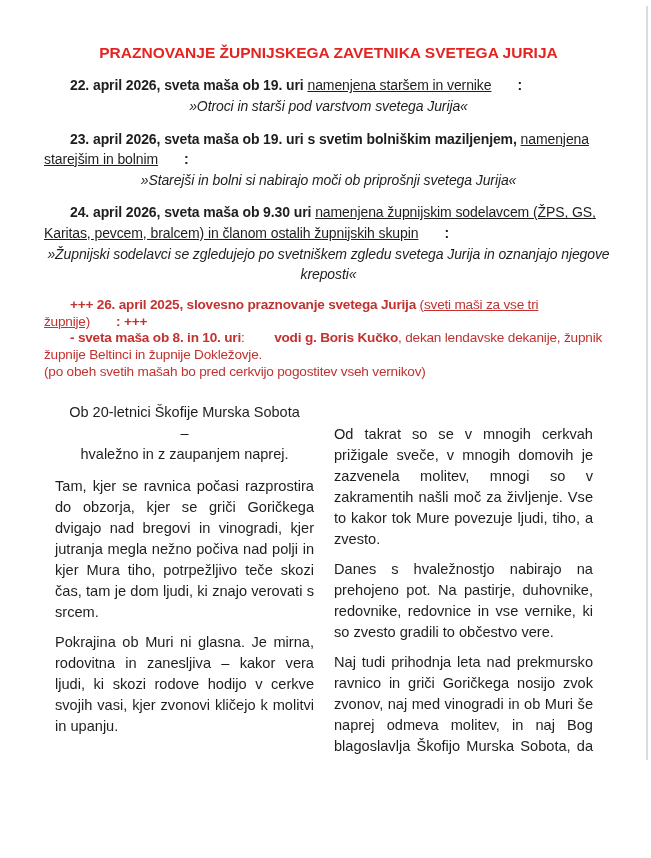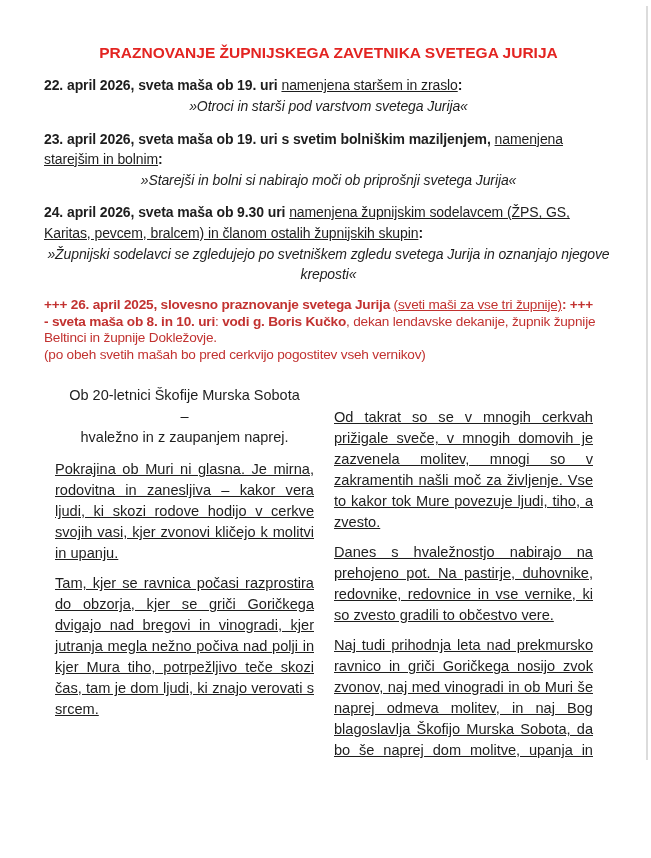--- a/index.html
+++ b/index.html
@@ -22,21 +22,21 @@
     font-size:15.5px; font-weight:bold;
     text-align:center;
     color:#e32421;
     letter-spacing:0;
   }
   .entry {
     margin:0;
     font-size:14px; line-height:1.45;
     letter-spacing:-0.1px;
   }
-  .b { font-weight:bold; }
+  .b { font-weight:bold;margin-left:26px; }
   .u { text-decoration:underline; }
   .quote {
     margin:1px 0 12px 0;
     font-size:14px; line-height:1.45;
     font-style:italic;
     text-align:center;
     letter-spacing:-0.1px;
   }
   .notice {
     margin:2px 0 0 0;
@@ -48,59 +48,59 @@
   .article {
     display:flex; gap:20px;
     margin:21px 58px 0 55px;
     align-items:flex-start;
   }
   .col {
     flex:1 1 0;
     font-size:14.6px; line-height:21px;
     text-align:justify;
   }
-  .col p { margin:0 0 9px 0;text-decoration:underline; }
+  .col p { margin:0 0 9px 0; }
   .col-right { padding-top:22px; }
   .art-heading {
     margin:0 0 11px 0;
     font-size:14.5px; font-weight:normal; line-height:21px;
     text-align:center;
   }
   .closing { font-weight:bold; }
 </style>
 </head>
 <body>
 
 <div class="page">
   <div class="page-edge"></div>
 
   <div class="top">
     <h1 class="title">PRAZNOVANJE ŽUPNIJSKEGA ZAVETNIKA SVETEGA JURIJA</h1>
 
-    <p class="entry"><span class="b">22. april 2026, sveta maša ob 19. uri </span><span class="u">namenjena staršem in zraslo</span><span class="b">:</span></p>
+    <p class="entry"><span class="b">22. april 2026, sveta maša ob 19. uri </span><span class="u">namenjena staršem in vernike</span><span class="b">:</span></p>
     <p class="quote">»Otroci in starši pod varstvom svetega Jurija«</p>
 
     <p class="entry"><span class="b">23. april 2026, sveta maša ob 19. uri s svetim bolniškim maziljenjem, </span><span class="u">namenjena starejšim in bolnim</span><span class="b">:</span></p>
     <p class="quote">»Starejši in bolni si nabirajo moči ob priprošnji svetega Jurija«</p>
 
     <p class="entry"><span class="b">24. april 2026, sveta maša ob 9.30 uri </span><span class="u">namenjena župnijskim sodelavcem (ŽPS, GS, Karitas, pevcem, bralcem) in članom ostalih župnijskih skupin</span><span class="b">:</span></p>
     <p class="quote">»Župnijski sodelavci se zgledujejo po svetniškem zgledu svetega Jurija in oznanjajo njegove kreposti«</p>
 
     <div class="notice">
       <p><span class="b">+++ 26. april 2025, slovesno praznovanje svetega Jurija </span><span class="u">(sveti maši za vse tri župnije)</span><span class="b">: +++</span></p>
       <p><span class="b">- sveta maša ob 8. in 10. uri</span><span>: </span><span class="b">vodi g. Boris Kučko</span><span>, dekan lendavske dekanije, župnik župnije Beltinci in župnije Dokležovje.</span></p>
       <p>(po obeh svetih mašah bo pred cerkvijo pogostitev vseh vernikov)</p>
     </div>
   </div>
 
   <div class="article">
     <div class="col col-left">
       <h2 class="art-heading"><span>Ob 20-letnici Škofije Murska Sobota</span><br><span>–</span><br><span>hvaležno in z zaupanjem naprej.</span></h2>
+      <p>Tam, kjer se ravnica počasi razprostira do obzorja, kjer se griči Goričkega dvigajo nad bregovi in vinogradi, kjer jutranja megla nežno počiva nad polji in kjer Mura tiho, potrpežljivo teče skozi čas, tam je dom ljudi, ki znajo verovati s srcem.</p>
       <p>Pokrajina ob Muri ni glasna. Je mirna, rodovitna in zanesljiva – kakor vera ljudi, ki skozi rodove hodijo v cerkve svojih vasi, kjer zvonovi kličejo k molitvi in upanju.</p>
-      <p>Tam, kjer se ravnica počasi razprostira do obzorja, kjer se griči Goričkega dvigajo nad bregovi in vinogradi, kjer jutranja megla nežno počiva nad polji in kjer Mura tiho, potrpežljivo teče skozi čas, tam je dom ljudi, ki znajo verovati s srcem.</p>
     </div>
     <div class="col col-right">
       <p>Od takrat so se v mnogih cerkvah prižigale sveče, v mnogih domovih je zazvenela molitev, mnogi so v zakramentih našli moč za življenje. Vse to kakor tok Mure povezuje ljudi, tiho, a zvesto.</p>
       <p>Danes s hvaležnostjo nabirajo na prehojeno pot. Na pastirje, duhovnike, redovnike, redovnice in vse vernike, ki so zvesto gradili to občestvo vere.</p>
       <p>Naj tudi prihodnja leta nad prekmursko ravnico in griči Goričkega nosijo zvok zvonov, naj med vinogradi in ob Muri še naprej odmeva molitev, in naj Bog blagoslavlja Škofijo Murska Sobota, da bo še naprej dom molitve, upanja in življenja.</p>
       <p class="closing">Bog blagoslovi Škofijo Murska Sobota, ob njeni 30. letnici!</p>
     </div>
   </div>
 </div>
 

